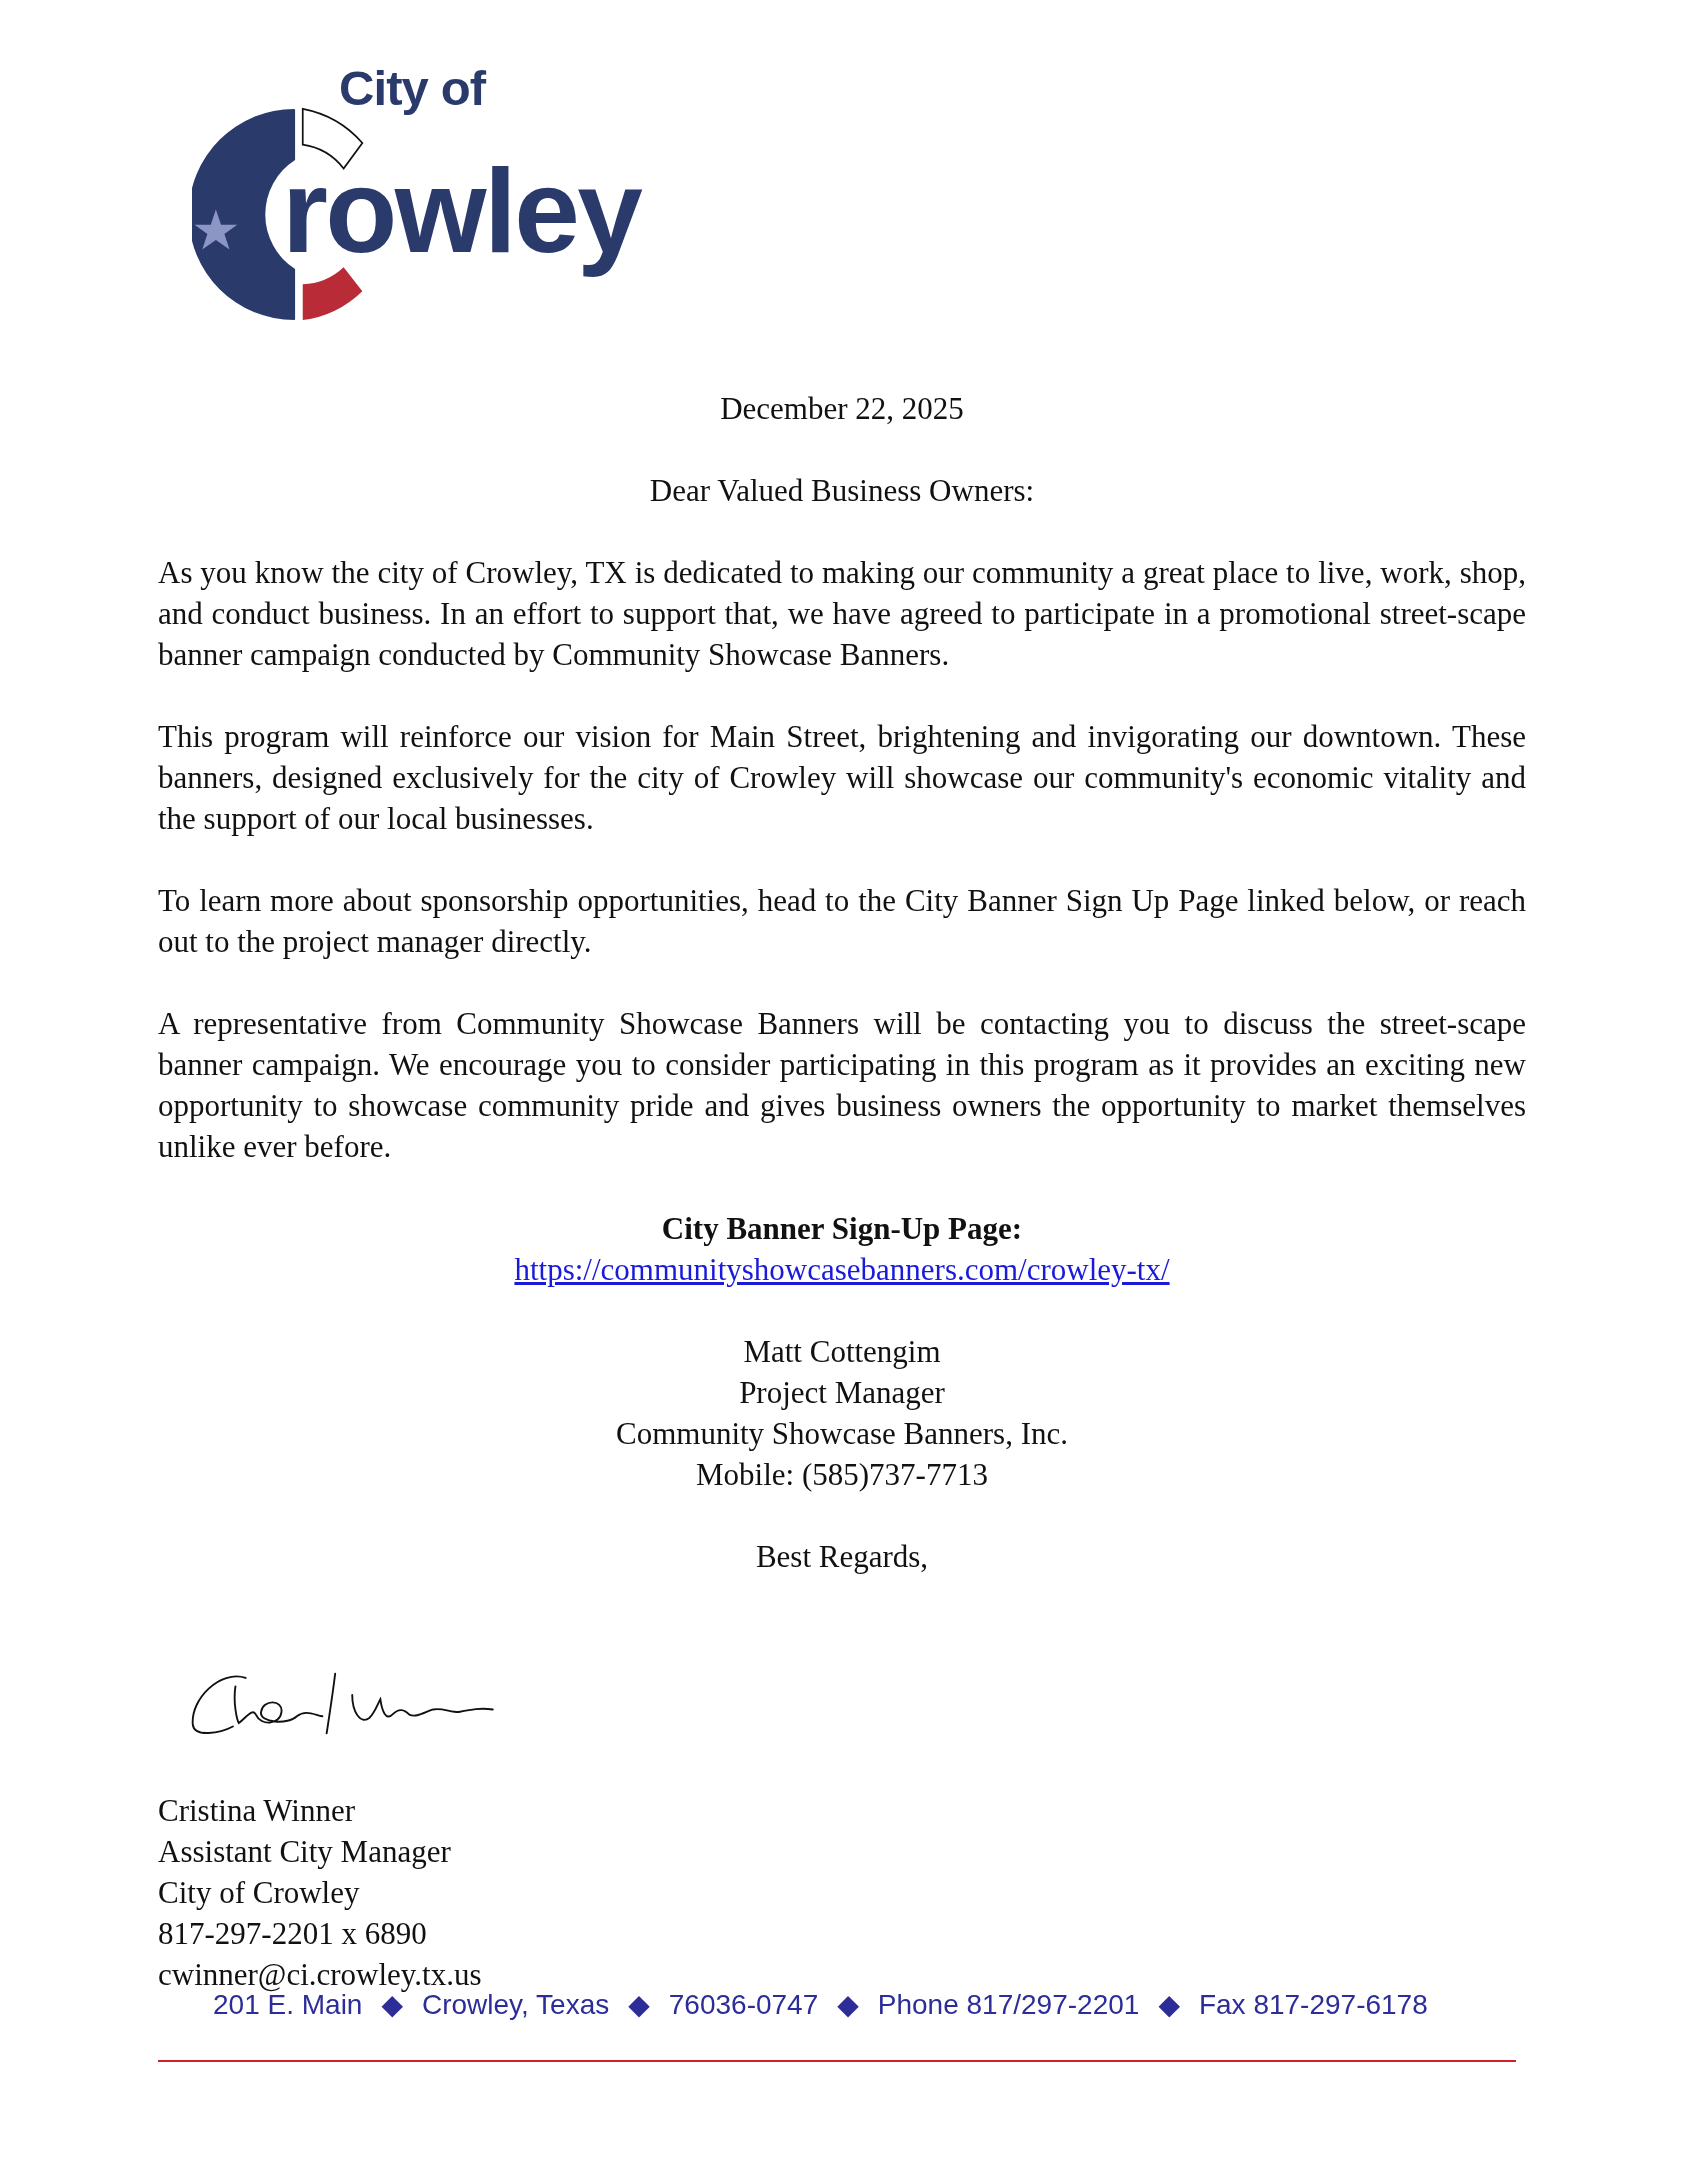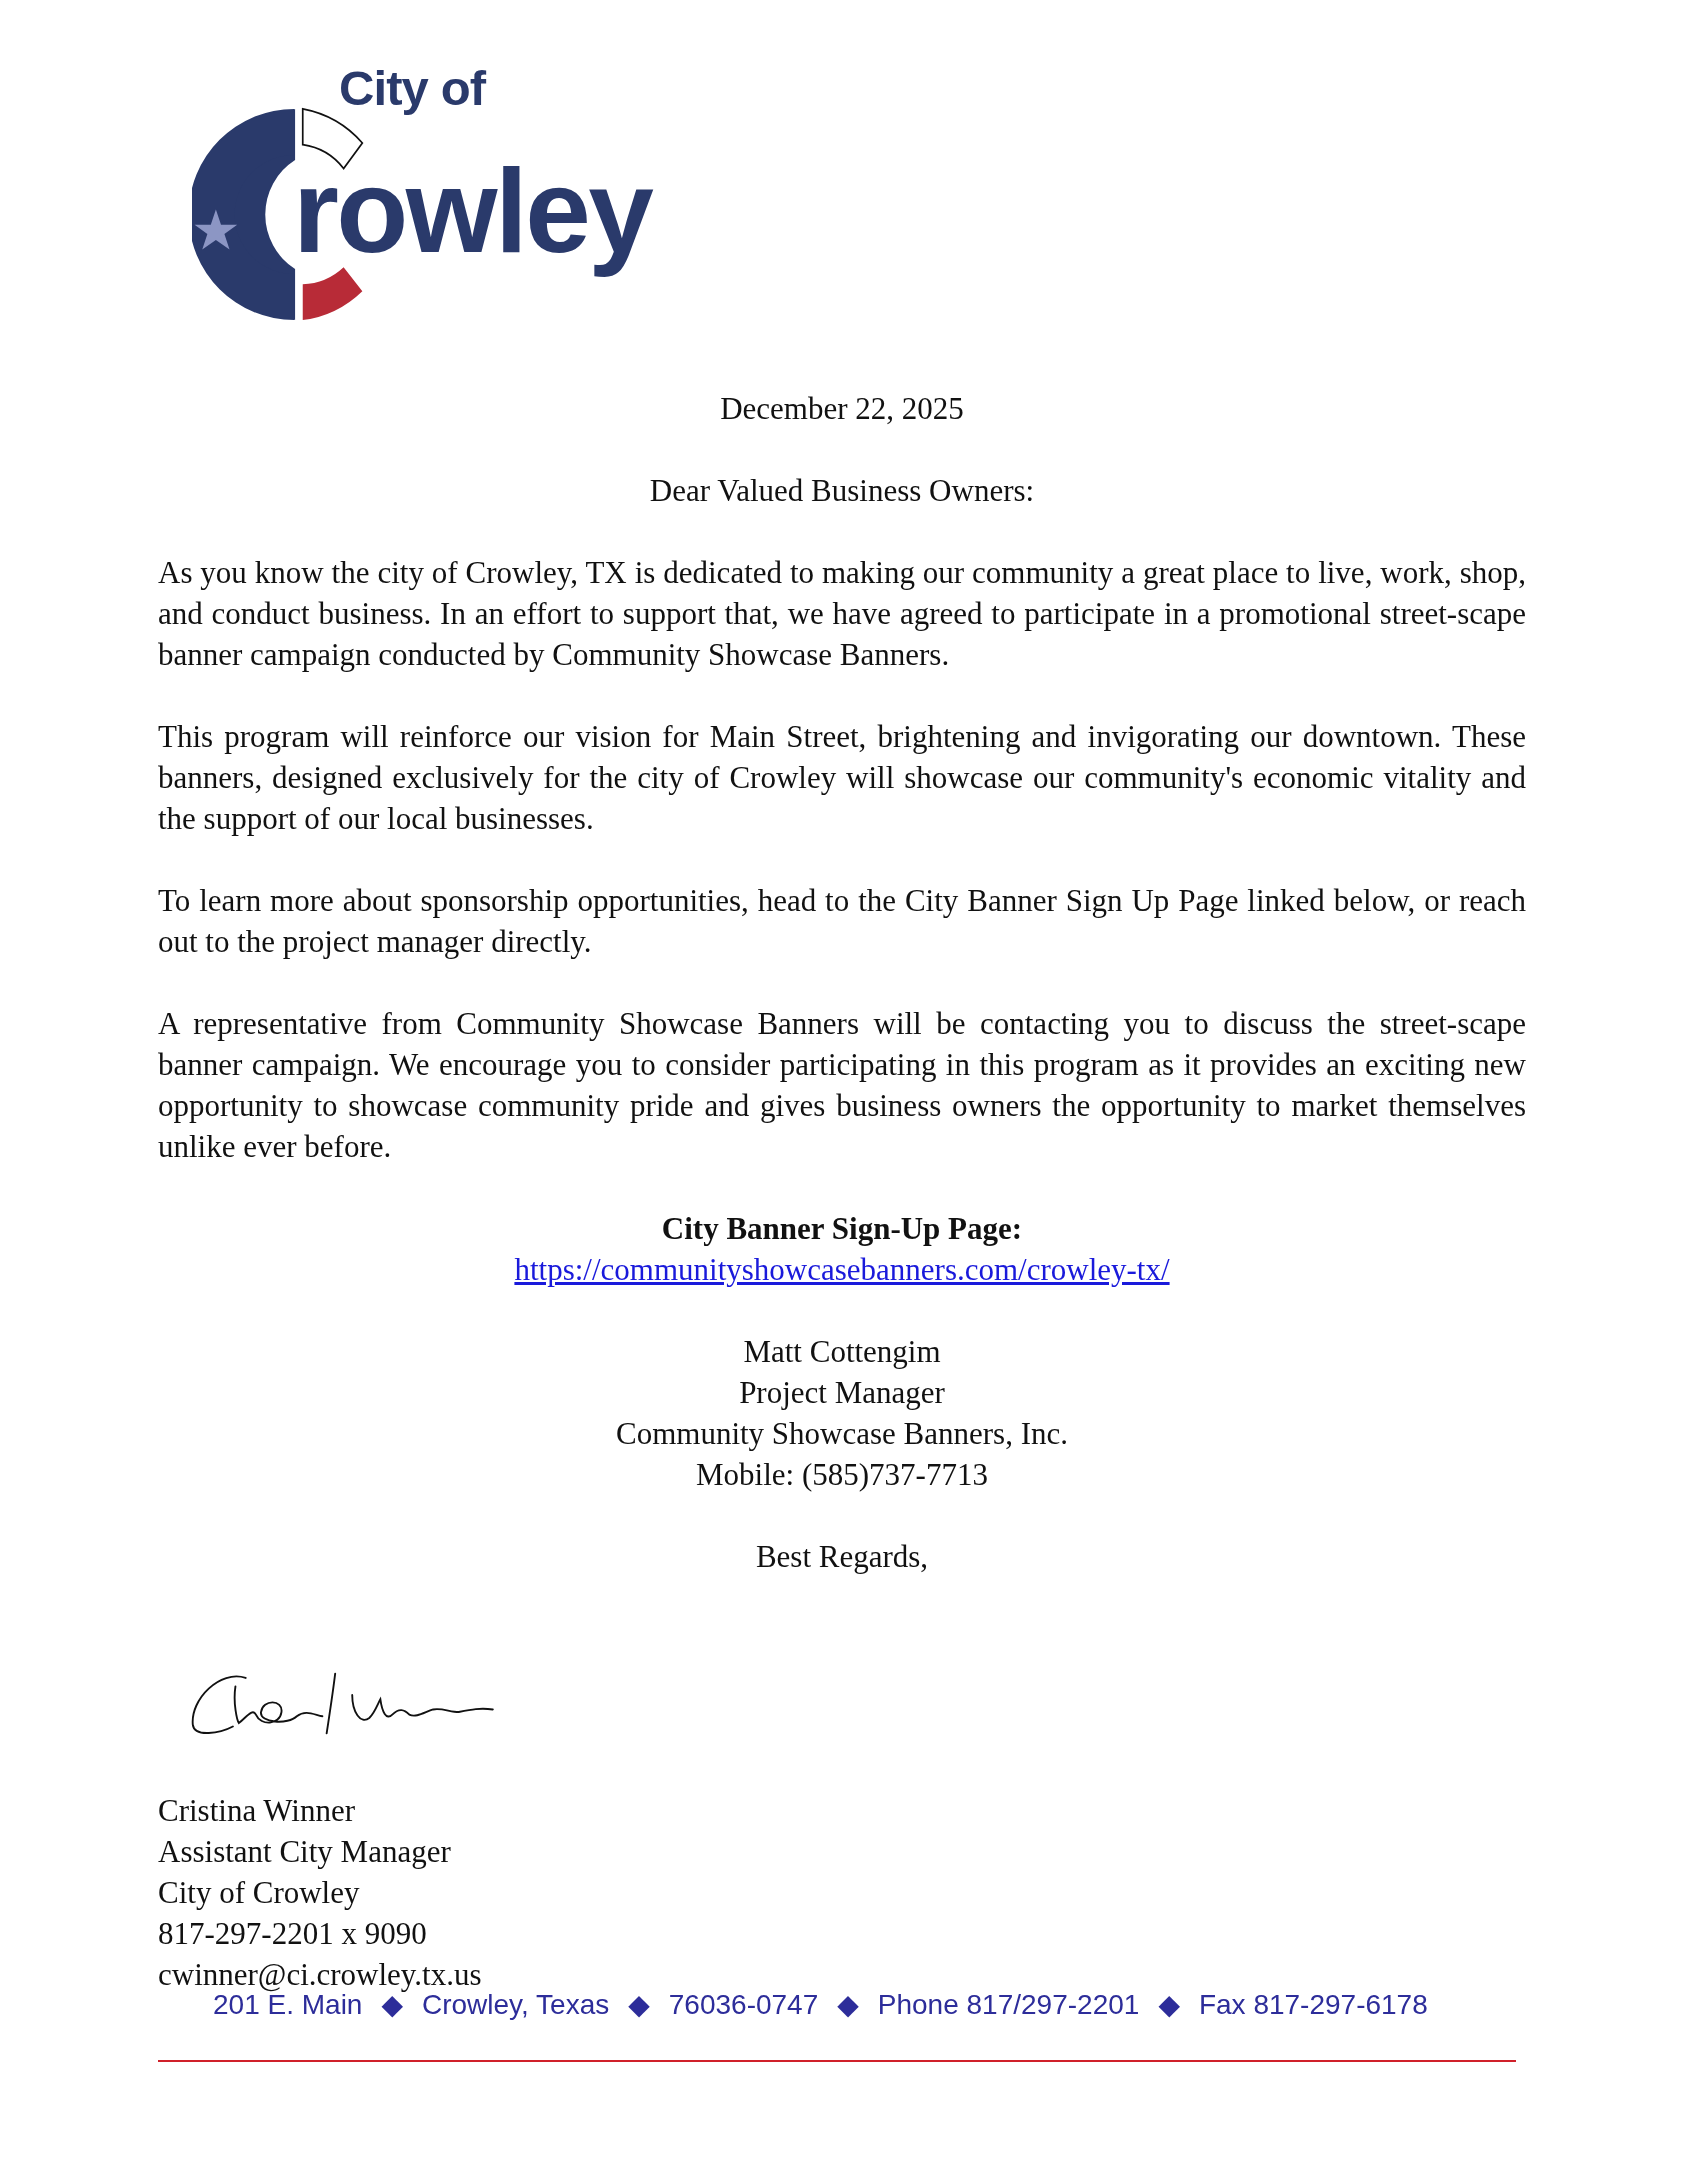--- a/index.html
+++ b/index.html
@@ -1,21 +1,21 @@
 <!DOCTYPE html>
 <html style="font-size:13.6px"><head>
 <meta charset="utf-8">
 <style>
   html, body { margin: 0; padding: 0; background: #ffffff; }
   body { width: 1685px; height: 2181px; position: relative; overflow: hidden;
          font-family: "Liberation Serif", serif; color: #111; }
   .logo { position: absolute; left: 192px; top: 51px; width: 511px; height: 281px; }
   .logo-cityof { position: absolute; left: 147px; top: 9px; font-family: "Liberation Sans", sans-serif;
                  font-weight: bold; font-size: 49px; color: #2a3a6b; letter-spacing: -0.9px; }
-  .logo-rowley { position: absolute; left: 101px; top: 101px; font-family: "Liberation Sans", sans-serif;
+  .logo-rowley { position: absolute; left: 90px; top: 101px; font-family: "Liberation Sans", sans-serif;
                  font-weight: bold; font-size: 118px; color: #2a3a6b; letter-spacing: -2.6px; line-height: 1; }
   .content { position: absolute; left: 158px; top: 388px; width: 1368px; font-size: 31px; line-height: 41px; }
   .content p { margin: 0 0 41px 0; text-align: justify; }
   .content p.nojust { text-align: center; }
   .line { display: block; }
   .bold { font-weight: bold; }
   a { color: #1a1adb; text-decoration: underline; }
   .signature { position: absolute; left: 186px; top: 1665px; width: 358px; height: 77px; }
   .sig-block { position: absolute; left: 158px; top: 1790px; font-size: 31px; line-height: 41px; }
   .footer-rule { position: absolute; left: 158px; top: 2060px; width: 1358px; height: 1.7px; background: #d0202a; }
@@ -63,21 +63,21 @@
 </div>
 
 <svg class="signature" viewBox="0 0 420 90">
   <path d="M70,15 C40,5 5,40 8,70 C10,85 40,80 55,72 M58,25 C55,45 60,65 62,68 C70,62 78,50 82,58 C88,72 110,70 112,55 C114,40 90,40 88,55 C86,68 120,70 130,60 C140,52 150,58 160,60 M175,10 C172,35 168,60 165,80 M195,35 C195,55 205,70 215,62 C222,55 225,45 228,40 C230,55 235,65 242,58 C250,50 256,52 262,58 C270,62 280,55 290,52 C300,50 310,55 320,55 C335,52 345,50 360,52" fill="none" stroke="#111" stroke-width="2.2" stroke-linecap="round"></path>
 </svg>
 
 <div class="sig-block">
   <span class="line">Cristina Winner</span>
   <span class="line">Assistant City Manager</span>
   <span class="line">City of Crowley</span>
-  <span class="line">817-297-2201 x 9090</span>
+  <span class="line">817-297-2201 x 6890</span>
   <span class="line">cwinner@ci.crowley.tx.us</span>
 </div>
 
 <div class="footer-rule"></div>
 <div class="footer">
   <span>201 E. Main</span><span class="sep">◆</span><span>Crowley, Texas</span><span class="sep">◆</span><span>76036-0747</span><span class="sep">◆</span><span>Phone 817/297-2201</span><span class="sep">◆</span><span>Fax 817-297-6178</span>
 </div>
 
 
 </body></html>

